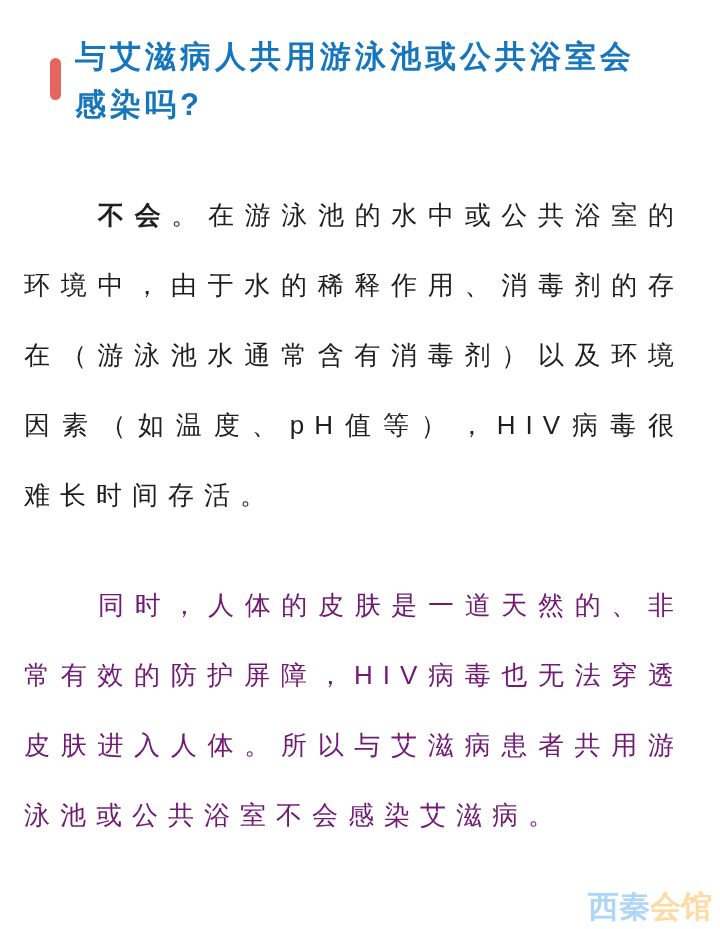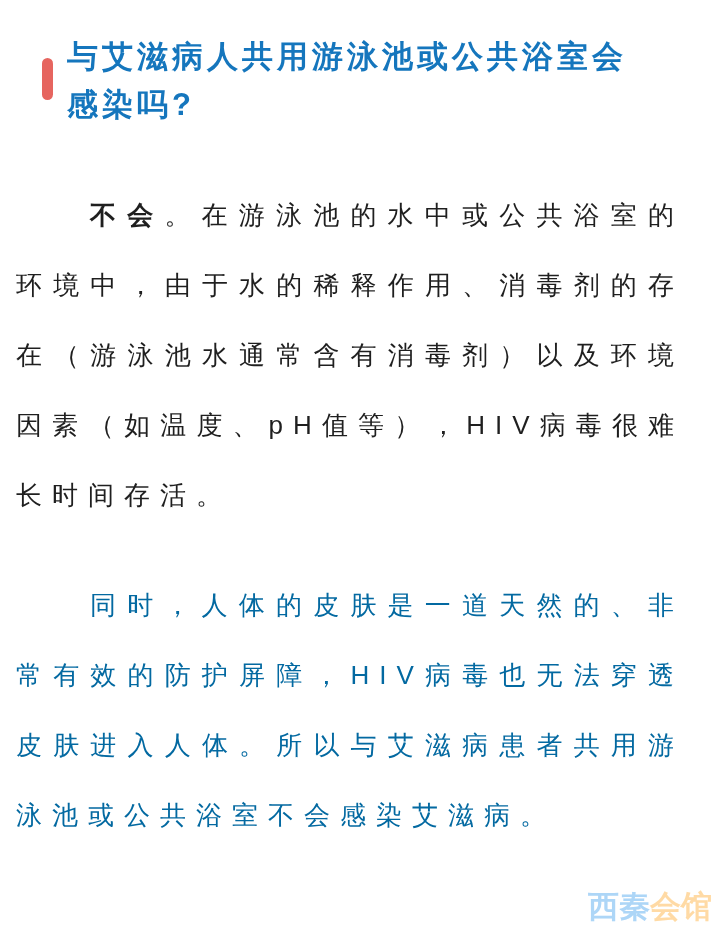--- a/index.html
+++ b/index.html
@@ -8,21 +8,21 @@
     width: 720px;
     height: 929px;
     position: relative;
     overflow: hidden;
     font-family: "Liberation Sans", "DejaVu Sans", sans-serif;
   }
   .page {
     position: relative;
     width: 720px;
     height: 929px;
-    padding: 33px 36px 0 16px;
+    padding: 33px 36px 0 24px;
     background: #ffffff;
   }
   
   .heading-row {
     position: relative;
     margin-bottom: 51px;
   }
   .accent-bar {
     position: absolute;
     left: 26px;
@@ -77,19 +77,19 @@
 
 <div class="page">
 
   <div class="heading-row">
     <span class="accent-bar" style="background-color: rgb(230, 101, 95);"></span>
     <h1 class="heading" style="color: rgb(21, 118, 189);">与艾滋病人共用游泳池或公共浴室会感染吗?</h1>
   </div>
 
   <p class="body-para" style="color: rgb(31, 31, 31);"><strong class="lead">不会</strong><span>。在游泳池的水中或公共浴室的环境中，由于水的稀释作用、消毒剂的存在（游泳池水通常含有消毒剂）以及环境因素（如温度、pH值等），HIV病毒很难长时间存活。</span></p>
 
-  <p class="body-para" style="color: #0369a1;">同时，人体的皮肤是一道天然的、非常有效的防护屏障，HIV病毒也无法穿透皮肤进入人体。所以与艾滋病患者共用游泳池或公共浴室不会感染艾滋病。</p>
+  <p class="body-para" style="color: #701a75;">同时，人体的皮肤是一道天然的、非常有效的防护屏障，HIV病毒也无法穿透皮肤进入人体。所以与艾滋病患者共用游泳池或公共浴室不会感染艾滋病。</p>
 
   <div class="watermark">
     <span class="wm1" style="color: rgb(165, 210, 247);">西秦</span><span class="wm2" style="color: rgb(255, 215, 156);">会馆</span>
   </div>
 
 </div>
 
 </body></html>

